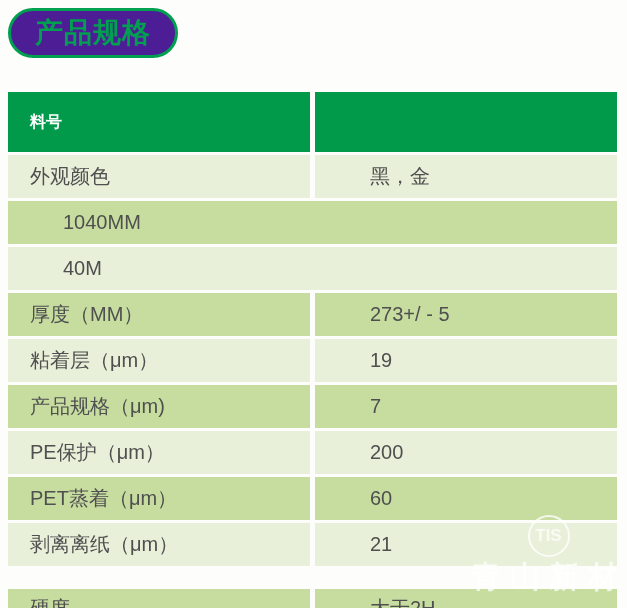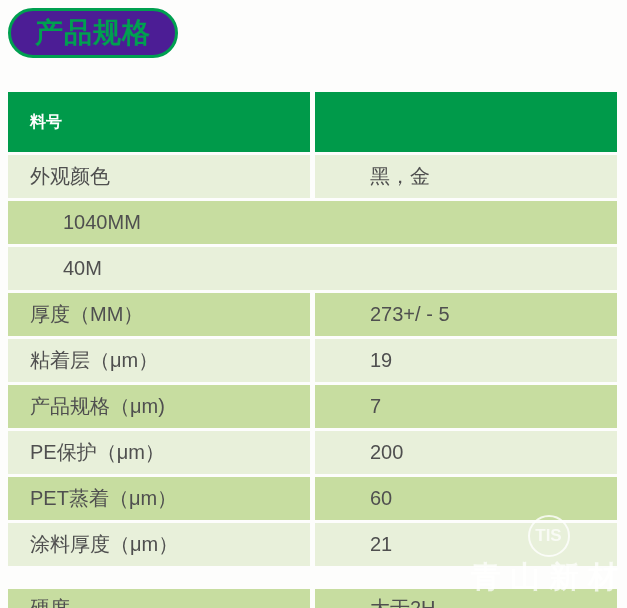--- a/index.html
+++ b/index.html
@@ -177,21 +177,21 @@
     <div class="cell cell-label">
       <span class="lbl">PET蒸着（μm）</span>
     </div>
     <div class="cell cell-value">
       <span class="val">60</span>
     </div>
   </div>
 
   <div class="trow data light">
     <div class="cell cell-label">
-      <span class="lbl">涂料厚度（μm）</span>
+      <span class="lbl">剥离离纸（μm）</span>
     </div>
     <div class="cell cell-value">
       <span class="val">21</span>
     </div>
   </div>
 
   <div class="trow data dark last">
     <div class="cell cell-label">
       <span class="lbl">硬度</span>
     </div>

